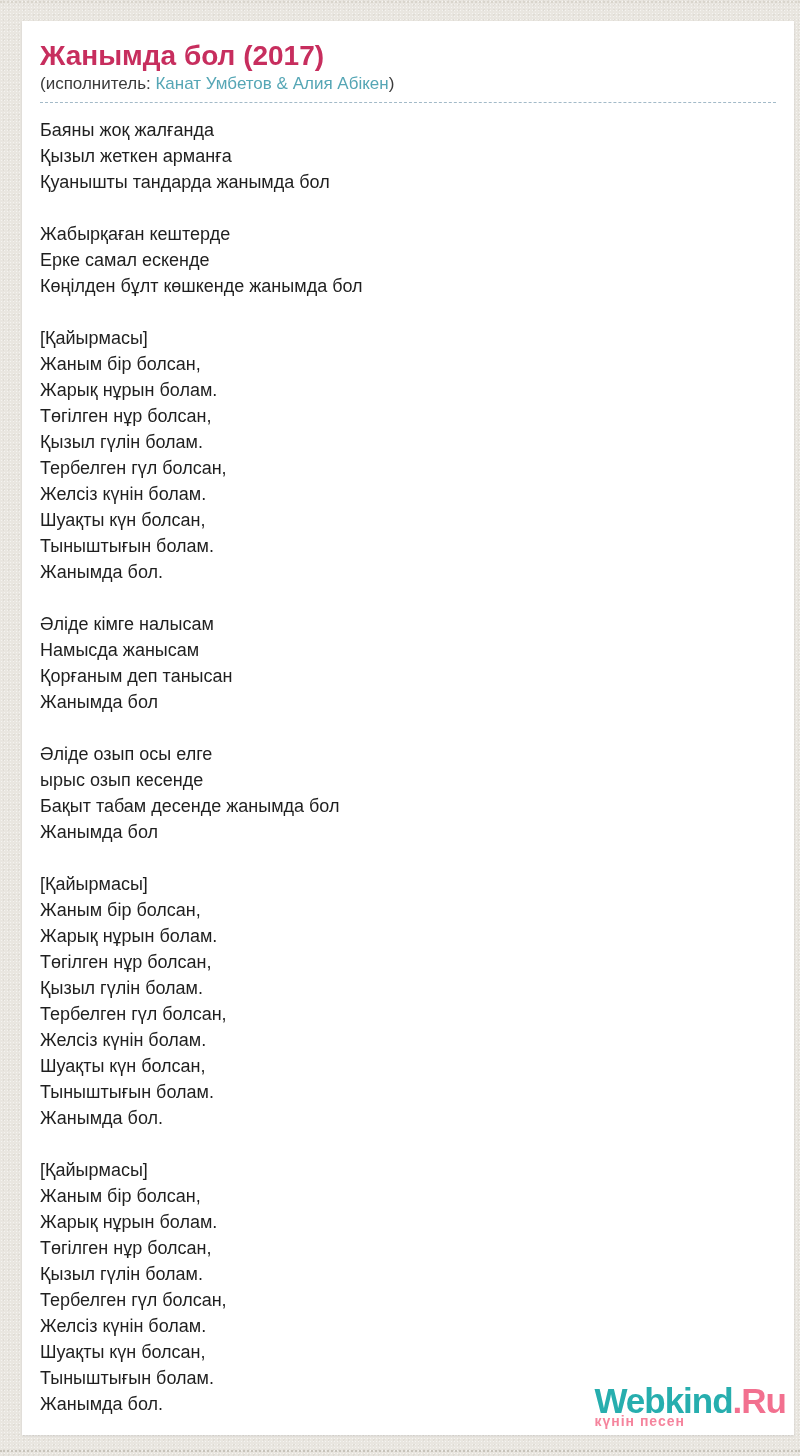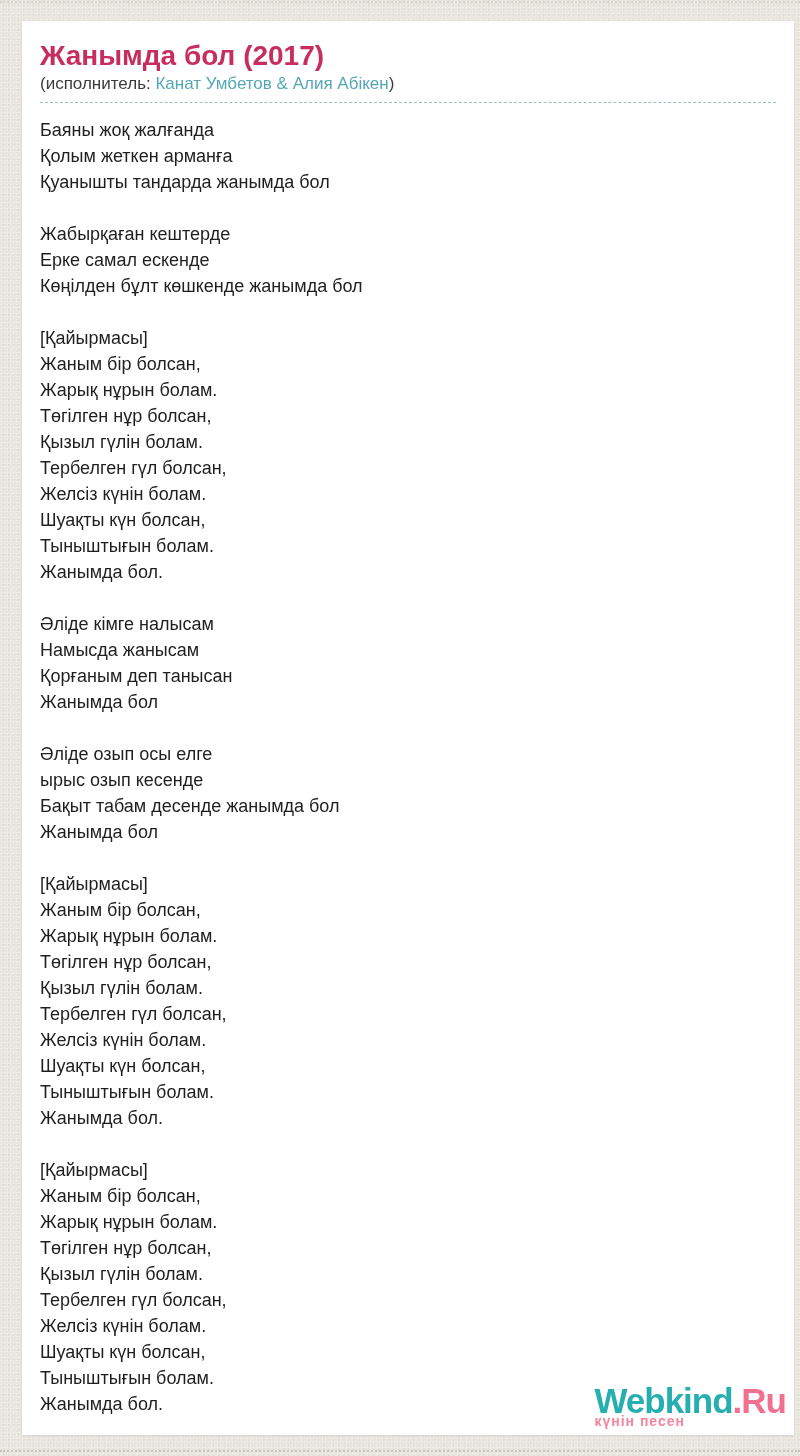--- a/index.html
+++ b/index.html
@@ -108,21 +108,21 @@
   <h1 class="song-title">Жанымда бол (2017)</h1>
 
   <div class="artist-row">
     <span>(исполнитель:</span>
     <span class="artist-link">Канат Умбетов &amp; Алия Абікен</span><span>)</span>
   </div>
 
   <div class="lyrics-block">
       <div class="stanza">
         <div class="lyric-line">Баяны жоқ жалғанда</div>
-        <div class="lyric-line">Қолым жеткен арманға</div>
+        <div class="lyric-line">Қызыл жеткен арманға</div>
         <div class="lyric-line">Қуанышты тандарда жанымда бол</div>
       </div>
       <div class="stanza">
         <div class="lyric-line">Жабырқаған кештерде</div>
         <div class="lyric-line">Ерке самал ескенде</div>
         <div class="lyric-line">Көңілден бұлт көшкенде жанымда бол</div>
       </div>
       <div class="stanza">
         <div class="lyric-line">[Қайырмасы]</div>
         <div class="lyric-line">Жаным бір болсан,</div>

